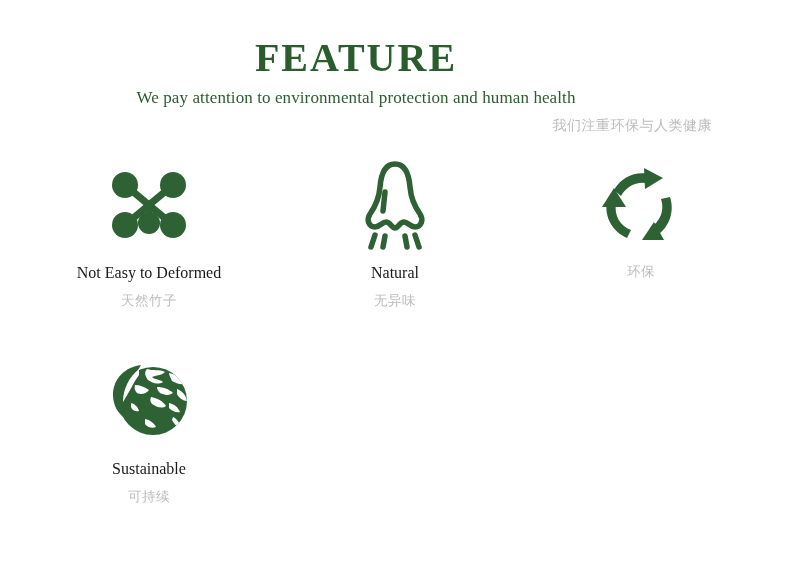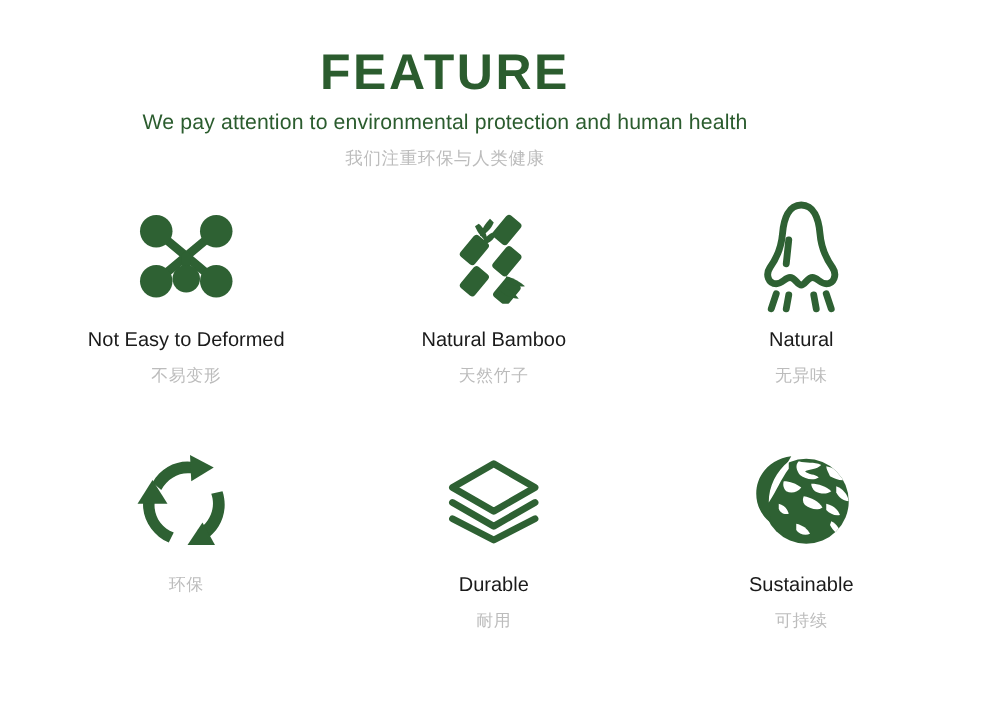--- a/index.html
+++ b/index.html
@@ -13,20 +13,21 @@
     background: #ffffff;
     font-family: "Liberation Sans", "DejaVu Sans", sans-serif;
     overflow: hidden;
   }
   .page {
     width: 712px;
     height: 576px;
     position: relative;
     box-sizing: border-box;
     background: #ffffff;
+    font-family: Liberation Serif, serif;
   }
 
   
   .header {
     text-align: center;
     padding-top: 36px;
   }
   .title {
     font-size: 40px;
     font-weight: bold;
@@ -41,20 +42,21 @@
     color: #2b5c2e;
     letter-spacing: 0.1px;
     line-height: 1.2;
   }
   .subtitle-cn {
     margin-top: 10px;
     font-size: 14px;
     color: #bcbcbc;
     letter-spacing: 0.5px;
     line-height: 1.2;
+    text-align: right;
   }
 
   
   .grid {
     margin-top: 22px;
     display: grid;
     grid-template-columns: repeat(3, 1fr);
     grid-template-rows: repeat(2, 196px);
     width: 790px;
     box-sizing: border-box;
@@ -117,47 +119,23 @@
           <g fill="#2e6133">
             <circle cx="15" cy="16" r="13"></circle>
             <circle cx="63" cy="16" r="13"></circle>
             <circle cx="15" cy="56" r="13"></circle>
             <circle cx="63" cy="56" r="13"></circle>
             <circle cx="39" cy="54" r="11"></circle>
           </g>
         </svg>
       </div>
       <div class="label-en">Not Easy to Deformed</div>
-      <div class="label-cn">不易变形</div>
-    </div>
-
-    <div class="cell">
-      <div class="icon-wrap">
-        <svg width="74" height="76" viewBox="0 0 74 76" aria-hidden="true">
-          <g fill="#2e6133">
-
-            <rect x="40" y="6" width="15" height="22" rx="3" transform="rotate(40 47.5 17)"></rect>
-            <rect x="40" y="31" width="15" height="22" rx="3" transform="rotate(40 47.5 42)"></rect>
-            <rect x="40" y="56" width="15" height="20" rx="3" transform="rotate(40 47.5 66)"></rect>
-
-            <rect x="14" y="22" width="15" height="22" rx="3" transform="rotate(40 21.5 33)"></rect>
-            <rect x="14" y="47" width="15" height="22" rx="3" transform="rotate(40 21.5 58)"></rect>
-
-            <path d="M34 8 C30 12 27 17 26 22 C31 20 35 16 37 11 Z"></path>
-            <path d="M22 14 C24 19 28 24 32 27 C32 21 29 15 25 12 Z"></path>
-            <path d="M36 19 C32 21 28 25 26 29 C31 29 36 26 38 22 Z"></path>
-
-            <path d="M47 54 C52 55 58 58 62 62 C57 63 50 61 46 58 Z"></path>
-            <path d="M44 62 C49 64 54 68 57 72 C51 72 45 69 42 65 Z"></path>
-          </g>
-        </svg>
-      </div>
-      <div class="label-en">Natural Bamboo</div>
       <div class="label-cn">天然竹子</div>
     </div>
+
 
     <div class="cell">
       <div class="icon-wrap">
         <svg width="72" height="92" viewBox="0 0 72 92" aria-hidden="true">
           <g fill="none" stroke="#2e6133" stroke-width="5.5" stroke-linecap="round" stroke-linejoin="round">
             <path d="M36 5 C26 5 22 16 21 28 C20 40 16 48 11 55 C7 61 10 68 16 68 C21 68 23 63 27 63 C31 63 33 69 36 69 C39 69 41 63 45 63 C49 63 51 68 56 68 C62 68 65 61 61 55 C56 48 52 40 51 28 C50 16 46 5 36 5 Z"></path>
             <line x1="26" y1="33" x2="24" y2="52"></line>
             <line x1="16" y1="76" x2="12" y2="88"></line>
             <line x1="26" y1="77" x2="24" y2="88"></line>
             <line x1="46" y1="77" x2="48" y2="88"></line>
@@ -181,33 +159,20 @@
             <path d="M64 76 L42 76 L54 58 Z"></path>
 
             <path d="M27 74 C13 68 4 53 7 38 L16 40 C14 51 20 62 31 66 Z"></path>
             <path d="M2 43 L14 24 L26 43 Z"></path>
           </g>
         </svg>
       </div>
       <div class="label-cn">环保</div>
     </div>
 
-    <div class="cell">
-      <div class="icon-wrap">
-        <svg width="78" height="70" viewBox="0 0 78 70" aria-hidden="true">
-          <g fill="none" stroke="#2e6133" stroke-width="5.5" stroke-linejoin="round" stroke-linecap="round">
-            <path d="M39 5 L72 24 L39 43 L6 24 Z"></path>
-            <path d="M6 36 L39 55 L72 36"></path>
-            <path d="M6 49 L39 66 L72 49"></path>
-          </g>
-        </svg>
-      </div>
-      <div class="label-en">Durable</div>
-      <div class="label-cn">耐用</div>
-    </div>
 
     <div class="cell">
       <div class="icon-wrap">
         <svg width="84" height="84" viewBox="0 0 84 84" aria-hidden="true">
           <defs>
             <clipPath id="globeclip">
               <circle cx="46" cy="42" r="34"></circle>
             </clipPath>
           </defs>
 

